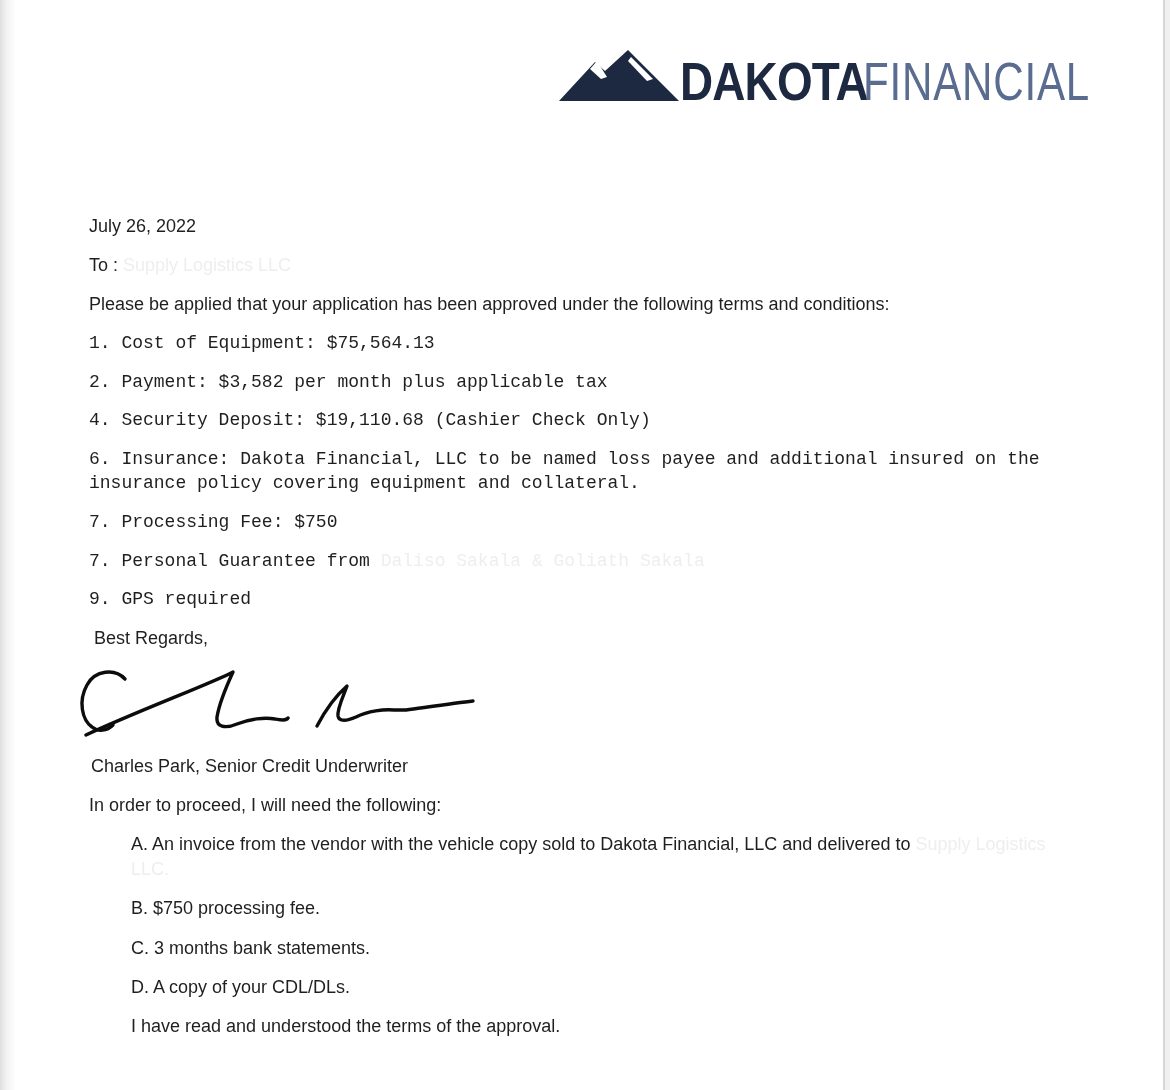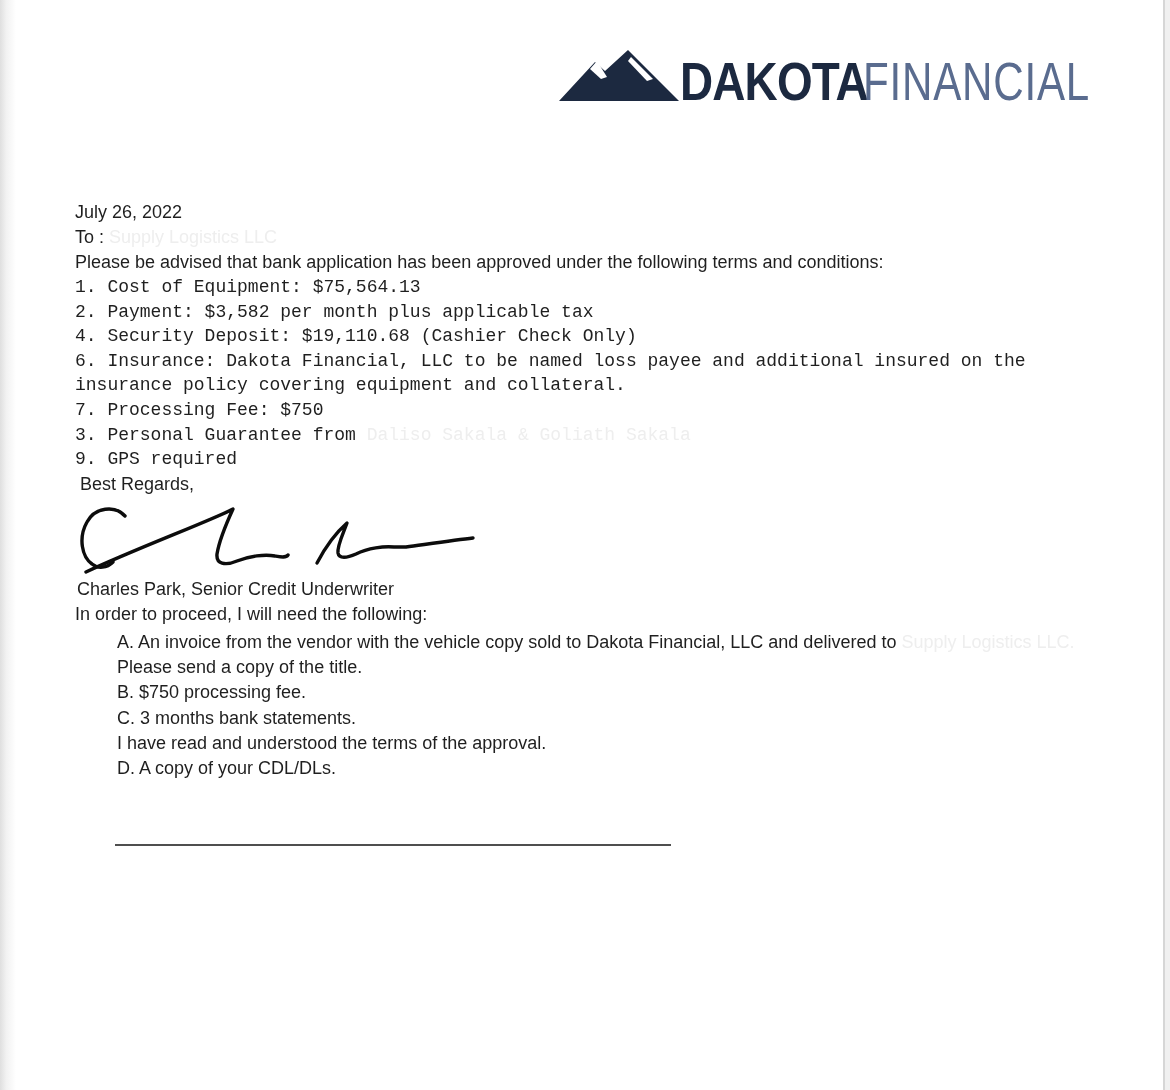--- a/index.html
+++ b/index.html
@@ -63,21 +63,21 @@
   }
   
   .letter {
     position: absolute;
     top: 0; left: 0;
     width: 1170px;
     padding: 200px 75px 0 75px;
     font-size: 18px;
     line-height: 25px;
   }
-  .letter p { margin: 0; }
+  .letter p { margin: 14px; }
   .date      { margin-bottom: 25px; }
   .to-line   { margin-bottom: 25px; }
   .re-line   { margin-bottom: 23px; }
   .intro     { margin-bottom: 25px; }
   .terms p   { line-height: 24.6px; font-family: Liberation Mono, monospace; }
   .redacted  { color: #eeeeee; }
   .closing   { margin-top: 24px; padding-left: 5px; }
   .signature { display: block; margin-top: 5px; }
   .signer    { margin-top: 20px; padding-left: 2px; }
   .proceed   { margin-top: 25px; }
@@ -110,49 +110,49 @@
     <span class="brand-bold">DAKOTA</span>
     <span class="brand-light">FINANCIAL</span>
   </header>
 
   <main class="letter">
     <p class="date">July 26, 2022</p>
 
     <p class="to-line"><span>To :</span> <span class="redacted">Supply Logistics LLC</span></p>
 
 
-    <p class="intro">Please be advised that bank application has been approved under the following terms and conditions:</p>
+    <p class="intro">Please be applied that your application has been approved under the following terms and conditions:</p>
 
     <div class="terms">
       <p>1. Cost of Equipment: $75,564.13</p>
       <p>2. Payment: $3,582 per month plus applicable tax</p>
       <p>4. Security Deposit: $19,110.68 (Cashier Check Only)</p>
       <p>6. Insurance: Dakota Financial, LLC to be named loss payee and additional insured on the insurance policy covering equipment and collateral.</p>
       <p>7. Processing Fee: $750</p>
-      <p><span>3. Personal Guarantee from </span><span class="redacted">Daliso Sakala &amp; Goliath Sakala</span></p>
+      <p><span>7. Personal Guarantee from </span><span class="redacted">Daliso Sakala &amp; Goliath Sakala</span></p>
       <p>9. GPS required</p>
     </div>
 
     <p class="closing">Best Regards,</p>
 
     <span>
       <svg class="signature" width="400" height="75" viewBox="0 0 400 75" fill="none" stroke="#0c0c0c" stroke-width="3.4" stroke-linecap="round" stroke-linejoin="round">
         <path d="M50,14 C40,3 20,5 12,20 C3,36 7,55 17,62 C23,67 32,66 38,60"></path>
         <path d="M11,70 C60,47 140,17 158,7 C152,20 144,40 142,52 C141,62 150,64 162,59 C174,54 190,52 200,54 C206,55 211,56 213,53"></path>
         <path d="M242,61 C252,42 264,28 272,21 C268,32 262,44 263,51 C264,57 272,56 281,52 C293,46 309,44 319,45 L331,45 C353,42 381,38 398,36"></path>
       </svg>
     </span>
 
     <p class="signer">Charles Park, Senior Credit Underwriter</p>
 
     <p class="proceed">In order to proceed, I will need the following:</p>
 
     <div class="reqs">
-      <p><span>A. An invoice from the vendor with the vehicle copy sold to Dakota Financial, LLC and delivered to </span><span class="redacted">Supply Logistics LLC.</span><span class="suffix-block">Please send a copy of the title.</span></p>
+      <p><span>A. An invoice from the vendor with the vehicle copy sold to Dakota Financial, LLC and delivered to </span><span class="redacted">Supply Logistics LLC.</span></p>
       <p>B. $750 processing fee.</p>
       <p>C. 3 months bank statements.</p>
+      <p>D. A copy of your CDL/DLs.</p>
       <p>I have read and understood the terms of the approval.</p>
-      <p>D. A copy of your CDL/DLs.</p>
     </div>
 
     <div class="sign-line"></div>
   </main>
 </div>
 
 </body></html>

